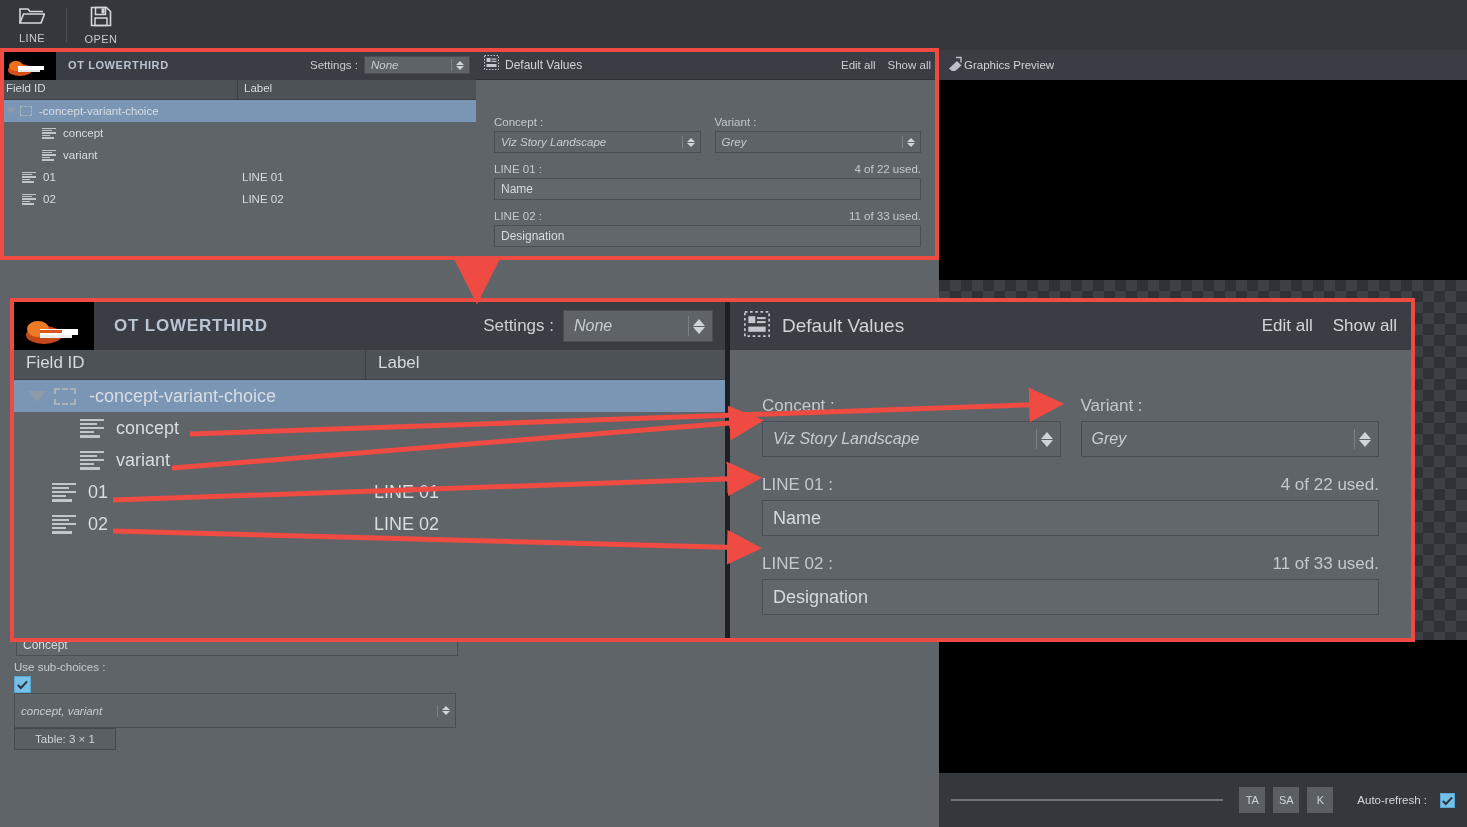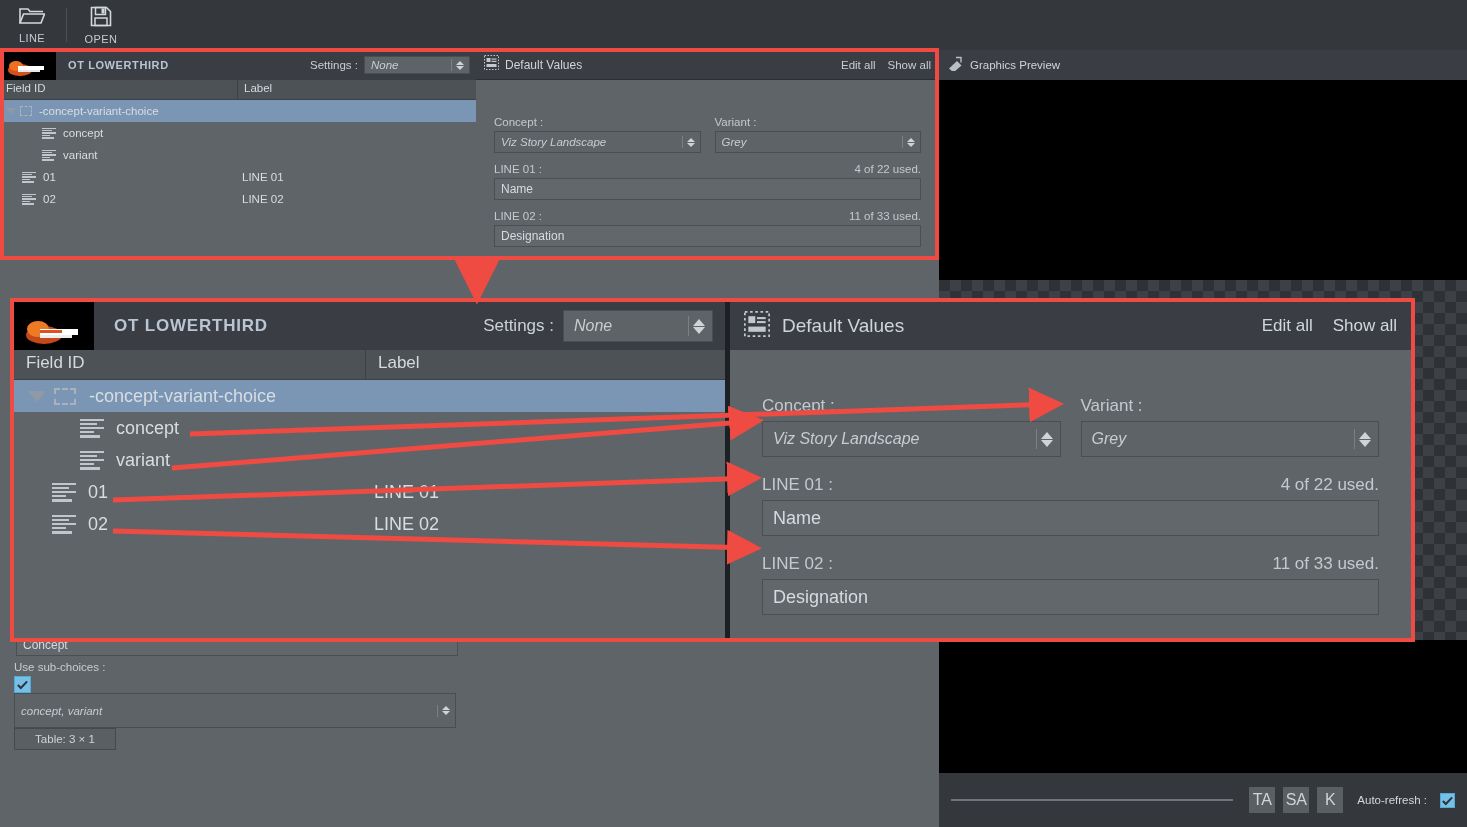--- a/index.html
+++ b/index.html
@@ -107,36 +107,36 @@
   .chk { width: 17px; height: 17px; background: #74c0e8; border: 1px solid #5aa8d2;
          display: flex; align-items: center; justify-content: center; }
   .chk svg { width: 13px; height: 13px; }
   .wide-combo { width: 442px; height: 35px; }
   .tbl-btn { background: #5a5f64; border: 1px solid #45494e; height: 22px; width: 102px;
              display: flex; align-items: center; justify-content: center;
              color: #cfd4d9; font-size: 11.5px; cursor: pointer; }
 
   
   .gp-head { height: 30px; background: #3a3e44; display: flex; align-items: center; padding-left: 8px; }
-  .gp-head .ttl { font-size: 11.5px; color: #cfd4d8; margin-left: 7px; }
+  .gp-head .ttl { font-size: 11.5px; color: #cfd4d8; margin-left: 1px; }
   .gp-canvas { position: absolute; left: 939px; top: 80px; width: 528px; height: 693px; background: #000; }
   .checker {
     position: absolute; left: 939px; top: 280px; width: 528px; height: 360px;
     background-image:
       linear-gradient(45deg, #3d4146 25%, transparent 25%, transparent 75%, #3d4146 75%),
       linear-gradient(45deg, #3d4146 25%, transparent 25%, transparent 75%, #3d4146 75%);
     background-size: 22px 22px; background-position: 0 0, 11px 11px;
     background-color: #2e3236;
   }
   .gp-foot { position: absolute; left: 939px; top: 773px; width: 528px; height: 54px;
              background: #34383d; display: flex; align-items: center; padding: 0 12px; gap: 8px; }
   .slider { flex: 1; height: 2px; background: #6e7479; margin-right: 8px; }
-  .sqbtn { width: 26px; height: 26px; background: #5a5f64; color: #cfd4d9; font-size: 16px;
+  .sqbtn { width: 26px; height: 26px; background: #5a5f64; color: #cfd4d9; font-size: 11px;
            display: flex; align-items: center; justify-content: center; cursor: pointer; }
-  .ar-lab { font-size: 11.5px; color: #d3d8dd; margin-left: 6px; }
+  .ar-lab { font-size: 11.5px; color: #d3d8dd; margin-left: 16px; }
   .chk-sm { width: 15px; height: 15px; background: #74c0e8; border: 1px solid #5aa8d2;
             display: flex; align-items: center; justify-content: center; margin-left: 5px; }
 
   
   .callout {
     position: absolute; left: 10px; top: 298px; width: 1405px; height: 344px;
     border: 4px solid #ef4b42; background: #5f6468; z-index: 30;
   }
   .co-left { position: absolute; left: 0; top: 0; width: 711px; height: 336px; background: #5f6468; }
   .co-divider { position: absolute; left: 711px; top: 0; width: 5px; height: 336px; background: #1c2024; }

